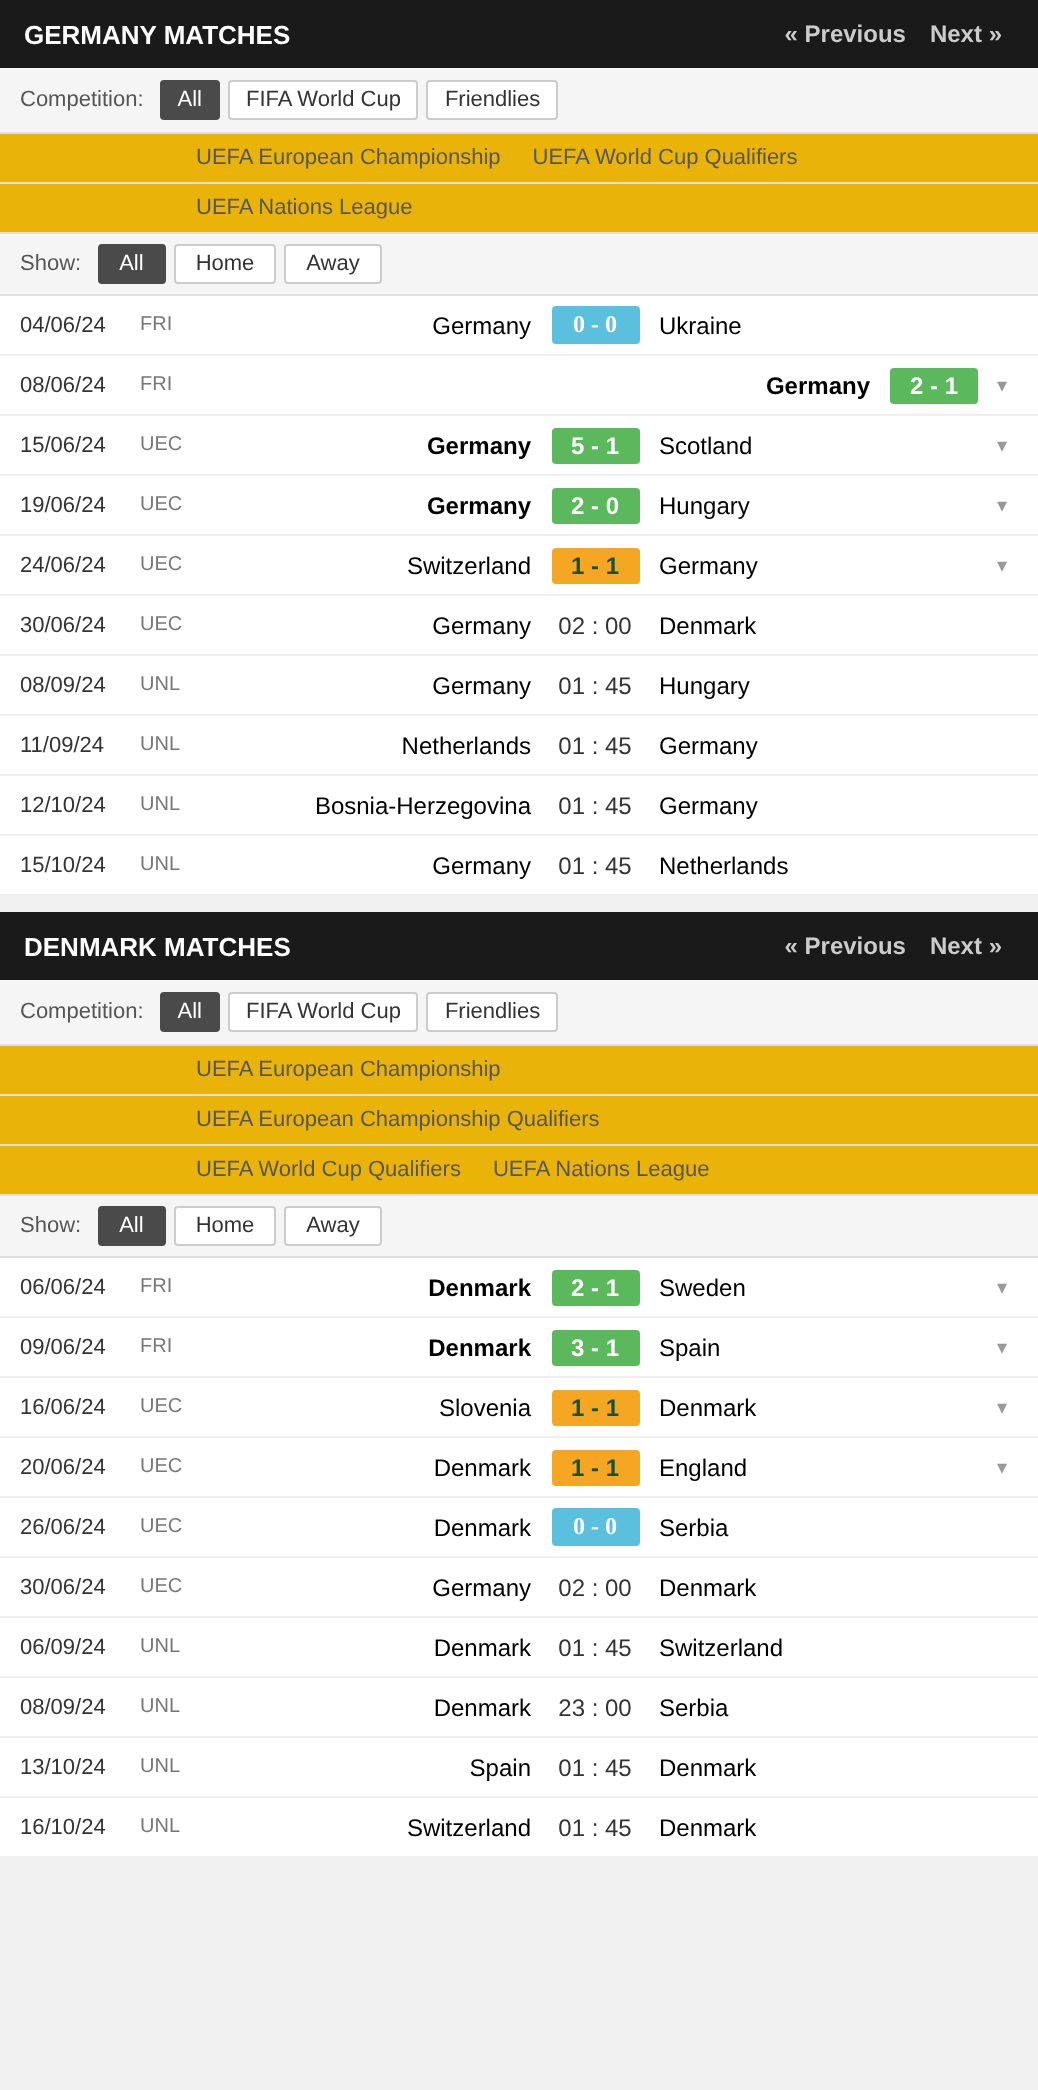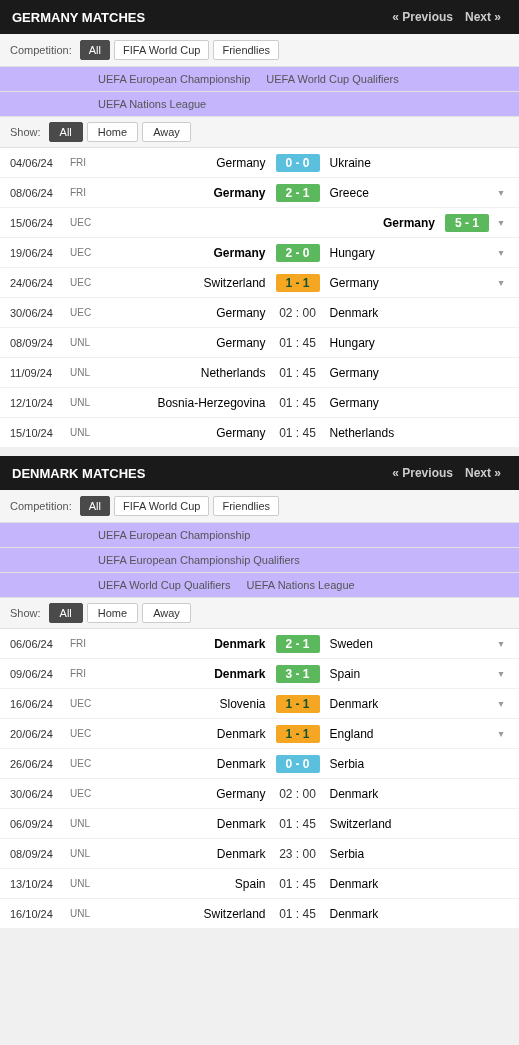--- a/index.html
+++ b/index.html
@@ -142,39 +142,39 @@
       padding: 2px 6px;
       border-radius: 2px;
       font-size: 12px;
       font-weight: bold;
       min-width: 44px;
       text-align: center;
     }
 
     .score-green { background: #5cb85c; color: #fff; }
     .score-orange { background: #f5a623; color: #14532d; }
-    .score-blue { background: #5bc0de; color: #fff; }
+    .score-blue { background: #5bc0de; color: #fff; font-family: Liberation Serif, serif; }
     .score-time { background: transparent; color: #333; font-weight: normal; }
 
     .match-away {
       flex: 1;
       text-align: left;
       font-size: 12px;
       padding-left: 6px;
     }
 
     .expand-icon {
       width: 16px;
       text-align: center;
       color: #999;
       font-size: 10px;
     }
 
     .comp-row2 {
-      background: #c4b5fd;
+      background: #eab308;
       padding: 4px 10px 4px 94px;
       display: flex;
       flex-wrap: wrap;
       gap: 8px;
       border-bottom: 1px solid #e0e0e0;
     }
   </style>
 </head>
 <body>
 
@@ -217,28 +217,28 @@
         <span class="match-home">Germany</span>
         <span class="score-box"><span class="score-badge score-blue">0 - 0</span></span>
         <span class="match-away">Ukraine</span>
         <span class="expand-icon"></span>
       </div>
       <div class="match-row">
         <span class="match-date">08/06/24</span>
         <span class="match-type">FRI</span>
         <span class="match-home bold">Germany</span>
         <span class="score-box"><span class="score-badge score-green">2 - 1</span></span>
-        <span class="match-away">Greece</span>
         <span class="expand-icon">▾</span>
       </div>
       <div class="match-row">
         <span class="match-date">15/06/24</span>
         <span class="match-type">UEC</span>
         <span class="match-home bold">Germany</span>
         <span class="score-box"><span class="score-badge score-green">5 - 1</span></span>
+        <span class="match-away">Scotland</span>
         <span class="expand-icon">▾</span>
       </div>
       <div class="match-row">
         <span class="match-date">19/06/24</span>
         <span class="match-type">UEC</span>
         <span class="match-home bold">Germany</span>
         <span class="score-box"><span class="score-badge score-green">2 - 0</span></span>
         <span class="match-away">Hungary</span>
         <span class="expand-icon">▾</span>
       </div>

